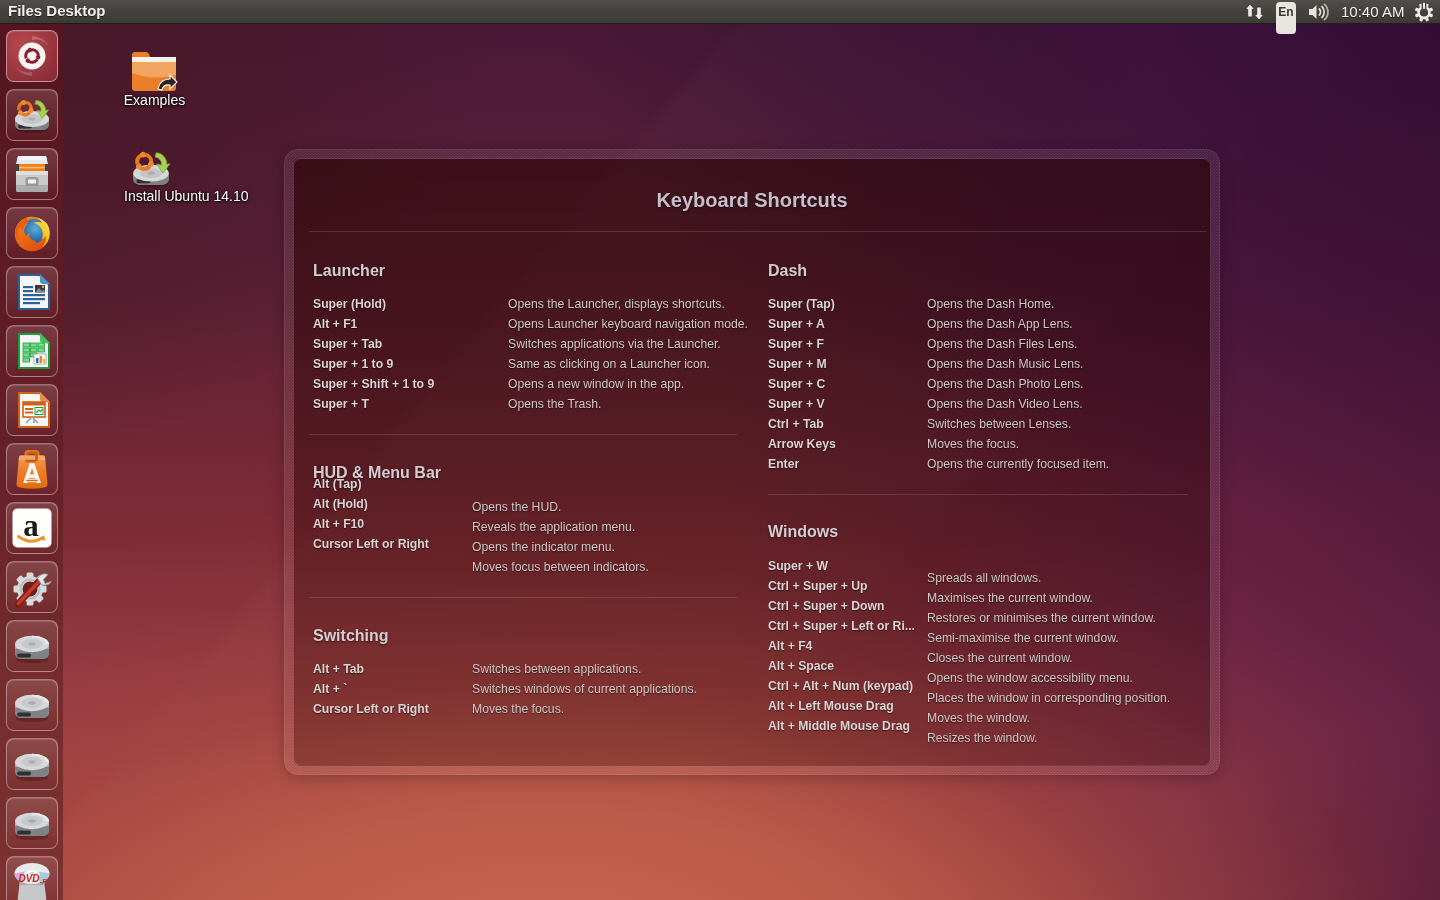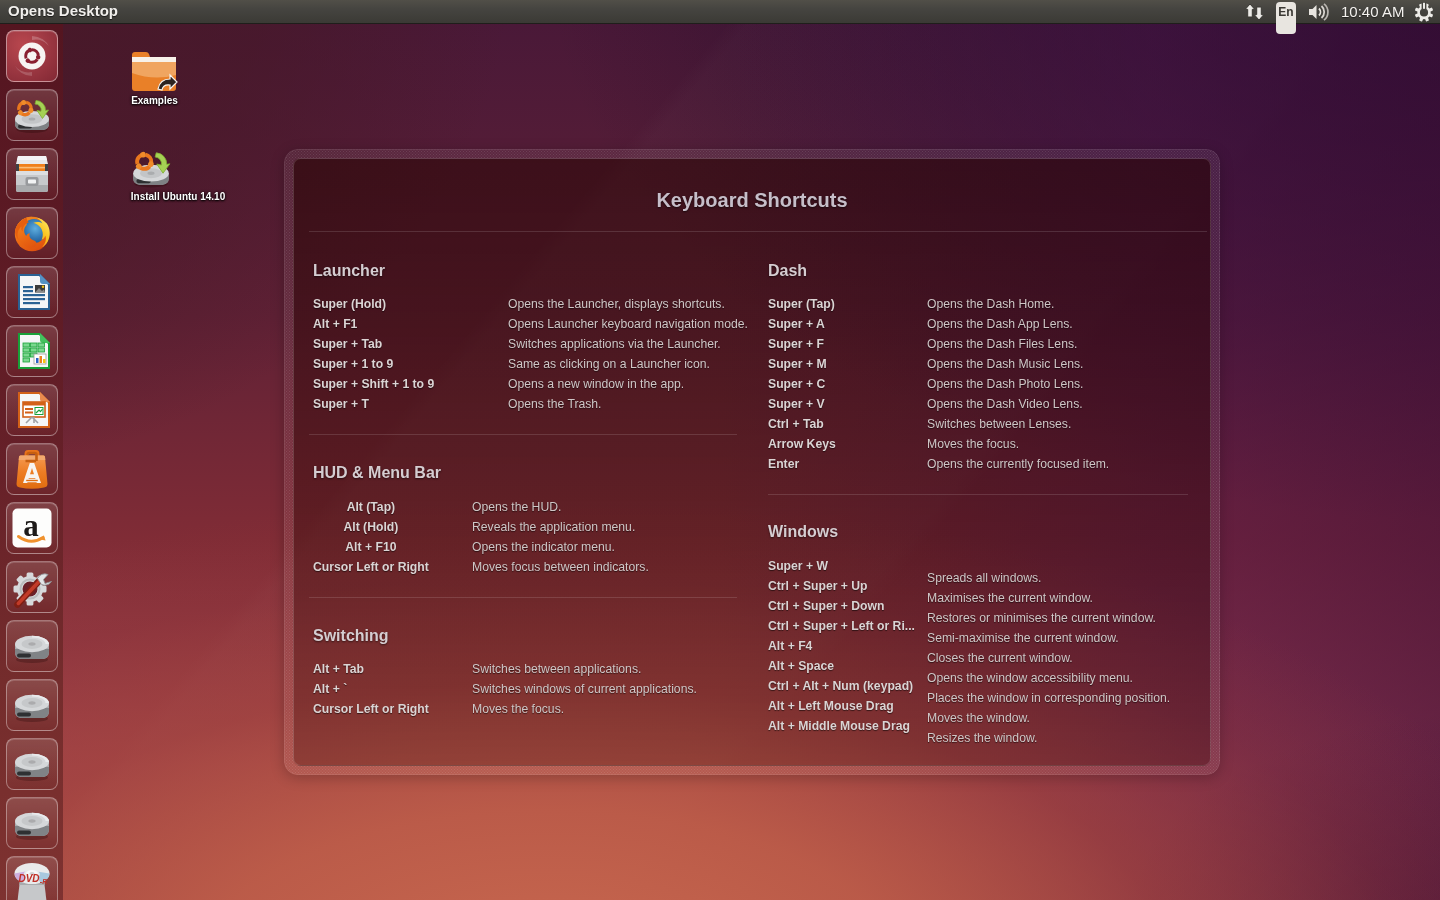--- a/index.html
+++ b/index.html
@@ -47,22 +47,22 @@
   position:absolute; left:6px; width:52px; height:52px;
   border-radius:8px;
   background:linear-gradient(to bottom, rgba(255,230,225,0.16), rgba(150,60,60,0.10));
   border:1px solid rgba(255,255,255,0.36);
   box-shadow:inset 0 1px 0 rgba(255,255,255,0.15);
 }
 .tile svg { position:absolute; left:3px; top:3px; }
 
 .dicon { position:absolute; z-index:10; }
 .dlbl {
-  position:absolute; z-index:10; font-size:10px; line-height:15px; color:#ffffff;
-  text-shadow:0 1px 2px #000, 0 0 3px #000; white-space:pre; text-align:center;font-weight:bold;
+  position:absolute; z-index:10; font-size:14px; line-height:15px; color:#ffffff;
+  text-shadow:0 1px 2px #000, 0 0 3px #000; white-space:pre; text-align:center;
 }
 
 #dialog {
   position:absolute; left:284px; top:149px; width:936px; height:626px;
   border-radius:14px;
   box-shadow:0 3px 14px rgba(0,0,0,0.22);
   z-index:20;
 }
 #dialog::before {
   content:''; position:absolute; left:0; top:0; right:0; bottom:0;
@@ -96,21 +96,21 @@
   color:#d5cdd1; text-shadow:0 1px 2px rgba(0,0,0,0.55); z-index:21;
 }
 .keys, .descs { position:absolute; font-size:12.2px; line-height:20px; z-index:21; white-space:pre; }
 .keys { font-weight:bold; color:#dbd4d4; text-shadow:0 1px 1px rgba(0,0,0,0.55); }
 .descs { color:#cfc6c6; text-shadow:0 1px 1px rgba(0,0,0,0.55); }
 </style>
 </head>
 <body>
 
 <div id="topbar">
-  <div class="title">Opens Desktop</div>
+  <div class="title">Files Desktop</div>
   <svg style="position:absolute;left:1244px;top:2px" width="21" height="20" viewBox="0 0 21 20">
     <path d="M1.2 7.4 L6 2 L10.8 7.4 L8.3 7.4 L8.3 15 L3.7 15 L3.7 7.4 Z" fill="#ecebe7" stroke="#3a3934" stroke-width="1"></path>
     <path d="M19.8 12.6 L15 18 L10.2 12.6 L12.7 12.6 L12.7 5 L17.3 5 L17.3 12.6 Z" fill="#ecebe7" stroke="#3a3934" stroke-width="1"></path>
   </svg>
   <div id="enbadge">En</div>
   <svg style="position:absolute;left:1308px;top:2px" width="24" height="20" viewBox="0 0 24 20">
     <path d="M1 7 L4.5 7 L8.5 3 L8.5 17 L4.5 13 L1 13 Z" fill="#e8e5e0"></path>
     <path d="M11 6.5 A5 5 0 0 1 11 13.5" fill="none" stroke="#e8e5e0" stroke-width="1.8"></path>
     <path d="M13.5 4 A8 8 0 0 1 13.5 16" fill="none" stroke="#d8d5d0" stroke-width="1.8"></path>
     <path d="M16 1.8 A10.5 10.5 0 0 1 16 18.2" fill="none" stroke="#b8b5b0" stroke-width="1.7"></path>
@@ -436,21 +436,21 @@
 Super + Shift + 1 to 9
 Super + T</div>
 <div class="descs" style="left:472px; top:294px;margin-left:36px;">Opens the Launcher, displays shortcuts.
 Opens Launcher keyboard navigation mode.
 Switches applications via the Launcher.
 Same as clicking on a Launcher icon.
 Opens a new window in the app.
 Opens the Trash.</div>
 
 <div class="hdr" style="left:313px; top:463px;">HUD &amp; Menu Bar</div>
-<div class="keys" style="left:313px; top:497px;text-align:center;">Alt (Tap)
+<div class="keys" style="left:313px; top:474px;">Alt (Tap)
 Alt (Hold)
 Alt + F10
 Cursor Left or Right</div>
 <div class="descs" style="left:472px; top:497px;">Opens the HUD.
 Reveals the application menu.
 Opens the indicator menu.
 Moves focus between indicators.</div>
 
 <div class="hdr" style="left:313px; top:626px;">Switching</div>
 <div class="keys" style="left:313px; top:659px;">Alt + Tab

